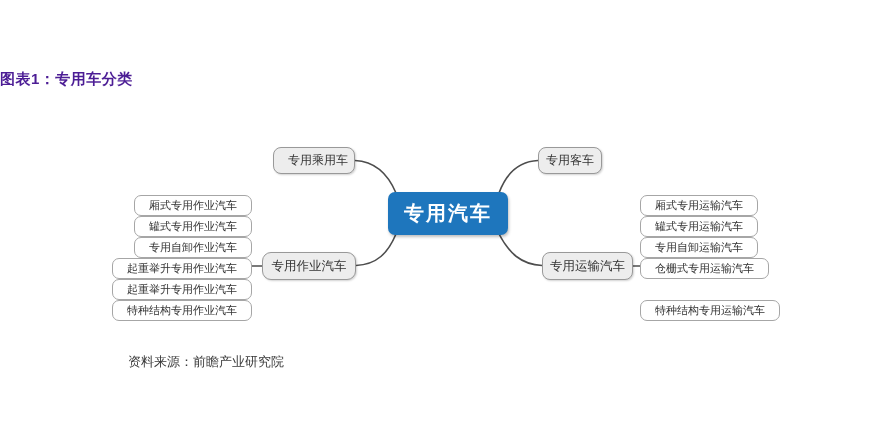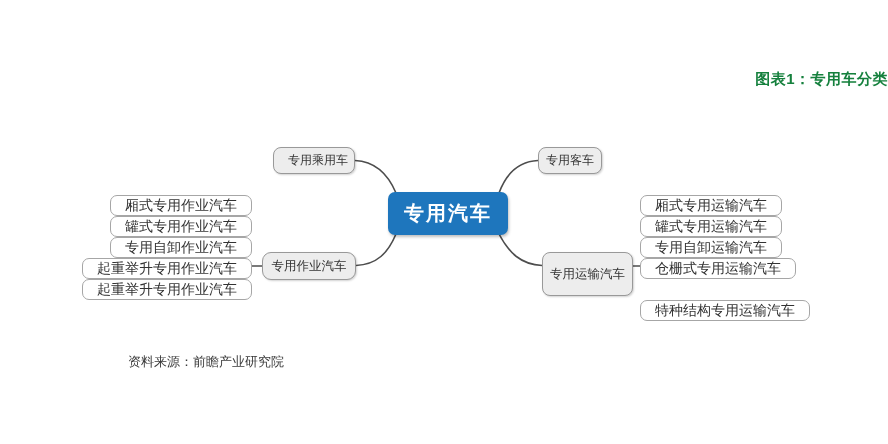--- a/index.html
+++ b/index.html
@@ -5,48 +5,48 @@
   html,body{margin:0;padding:0;background:#fff;}
   .page{
     position:relative;
     width:888px;height:444px;
     background:#ffffff;
     font-family:"Liberation Sans","DejaVu Sans",sans-serif;
     overflow:hidden;
   }
   .title{
     position:absolute;top:70px;left:0;width:100%;
-    text-align:right;
-    font-size:15px;font-weight:bold;color:#15803d;
+    text-align:left;
+    font-size:15px;font-weight:bold;color:#4c1d95;
     letter-spacing:0.5px;
   }
   .connectors{position:absolute;left:0;top:0;z-index:0;}
   .node{position:absolute;box-sizing:border-box;z-index:1;display:flex;align-items:center;justify-content:center;}
   .root-node{
     left:388px;top:192px;width:120px;height:43px;
     background:#1E76BD;border-radius:7px;
     color:#ffffff;font-size:20px;font-weight:bold;letter-spacing:2px;
     box-shadow:1px 2px 3px rgba(0,0,0,0.25);
   }
   .branch-node{
     background:#EDEDED;border:1px solid #999999;border-radius:8px;
     color:#333333;font-size:12px;
     box-shadow:1px 1px 2px rgba(0,0,0,0.18);
     white-space:nowrap;
   }
   .bn-top-left{left:273px;top:147px;width:82px;height:27px;padding-left:8px;}
   .bn-top-right{left:538px;top:147px;width:64px;height:27px;}
   .bn-left{left:262px;top:252px;width:94px;height:28px;font-size:12.5px;border-radius:9px;}
-  .bn-right{left:542px;top:252px;width:91px;height:44px;font-size:12.5px;}
+  .bn-right{left:542px;top:252px;width:91px;height:28px;font-size:12.5px;}
   .leaf{
     position:absolute;box-sizing:border-box;z-index:1;
     height:21px;line-height:19px;
     padding:0 14px;
     background:#ffffff;border:1px solid #A6A6A6;border-radius:7px;
-    font-size:14px;color:#333333;white-space:nowrap;
+    font-size:11px;color:#333333;white-space:nowrap;
     text-align:center;
   }
   .leaf-l{right:636px;}
   .leaf-r{left:640px;}
   .r0{top:195px}.r1{top:216px}.r2{top:237px}.r3{top:258px}.r4{top:279px}.r5{top:300px}
   .source{
     position:absolute;left:128px;top:353px;
     font-size:13px;color:#3A3A3A;text-align:right;
   }
 </style>
@@ -86,20 +86,21 @@
 
   <div class="node branch-node bn-right">
     <span>专用运输汽车</span>
   </div>
 
   <div class="leaf leaf-l r0">厢式专用作业汽车</div>
   <div class="leaf leaf-l r1">罐式专用作业汽车</div>
   <div class="leaf leaf-l r2">专用自卸作业汽车</div>
   <div class="leaf leaf-l r3">起重举升专用作业汽车</div>
   <div class="leaf leaf-l r4">起重举升专用作业汽车</div>
+  <div class="leaf leaf-l r5">特种结构专用作业汽车</div>
 
   <div class="leaf leaf-r r0">厢式专用运输汽车</div>
   <div class="leaf leaf-r r1">罐式专用运输汽车</div>
   <div class="leaf leaf-r r2">专用自卸运输汽车</div>
   <div class="leaf leaf-r r3">仓栅式专用运输汽车</div>
   <div class="leaf leaf-r r5">特种结构专用运输汽车</div>
 
   <div class="source">资料来源：前瞻产业研究院</div>
 
 </div>

